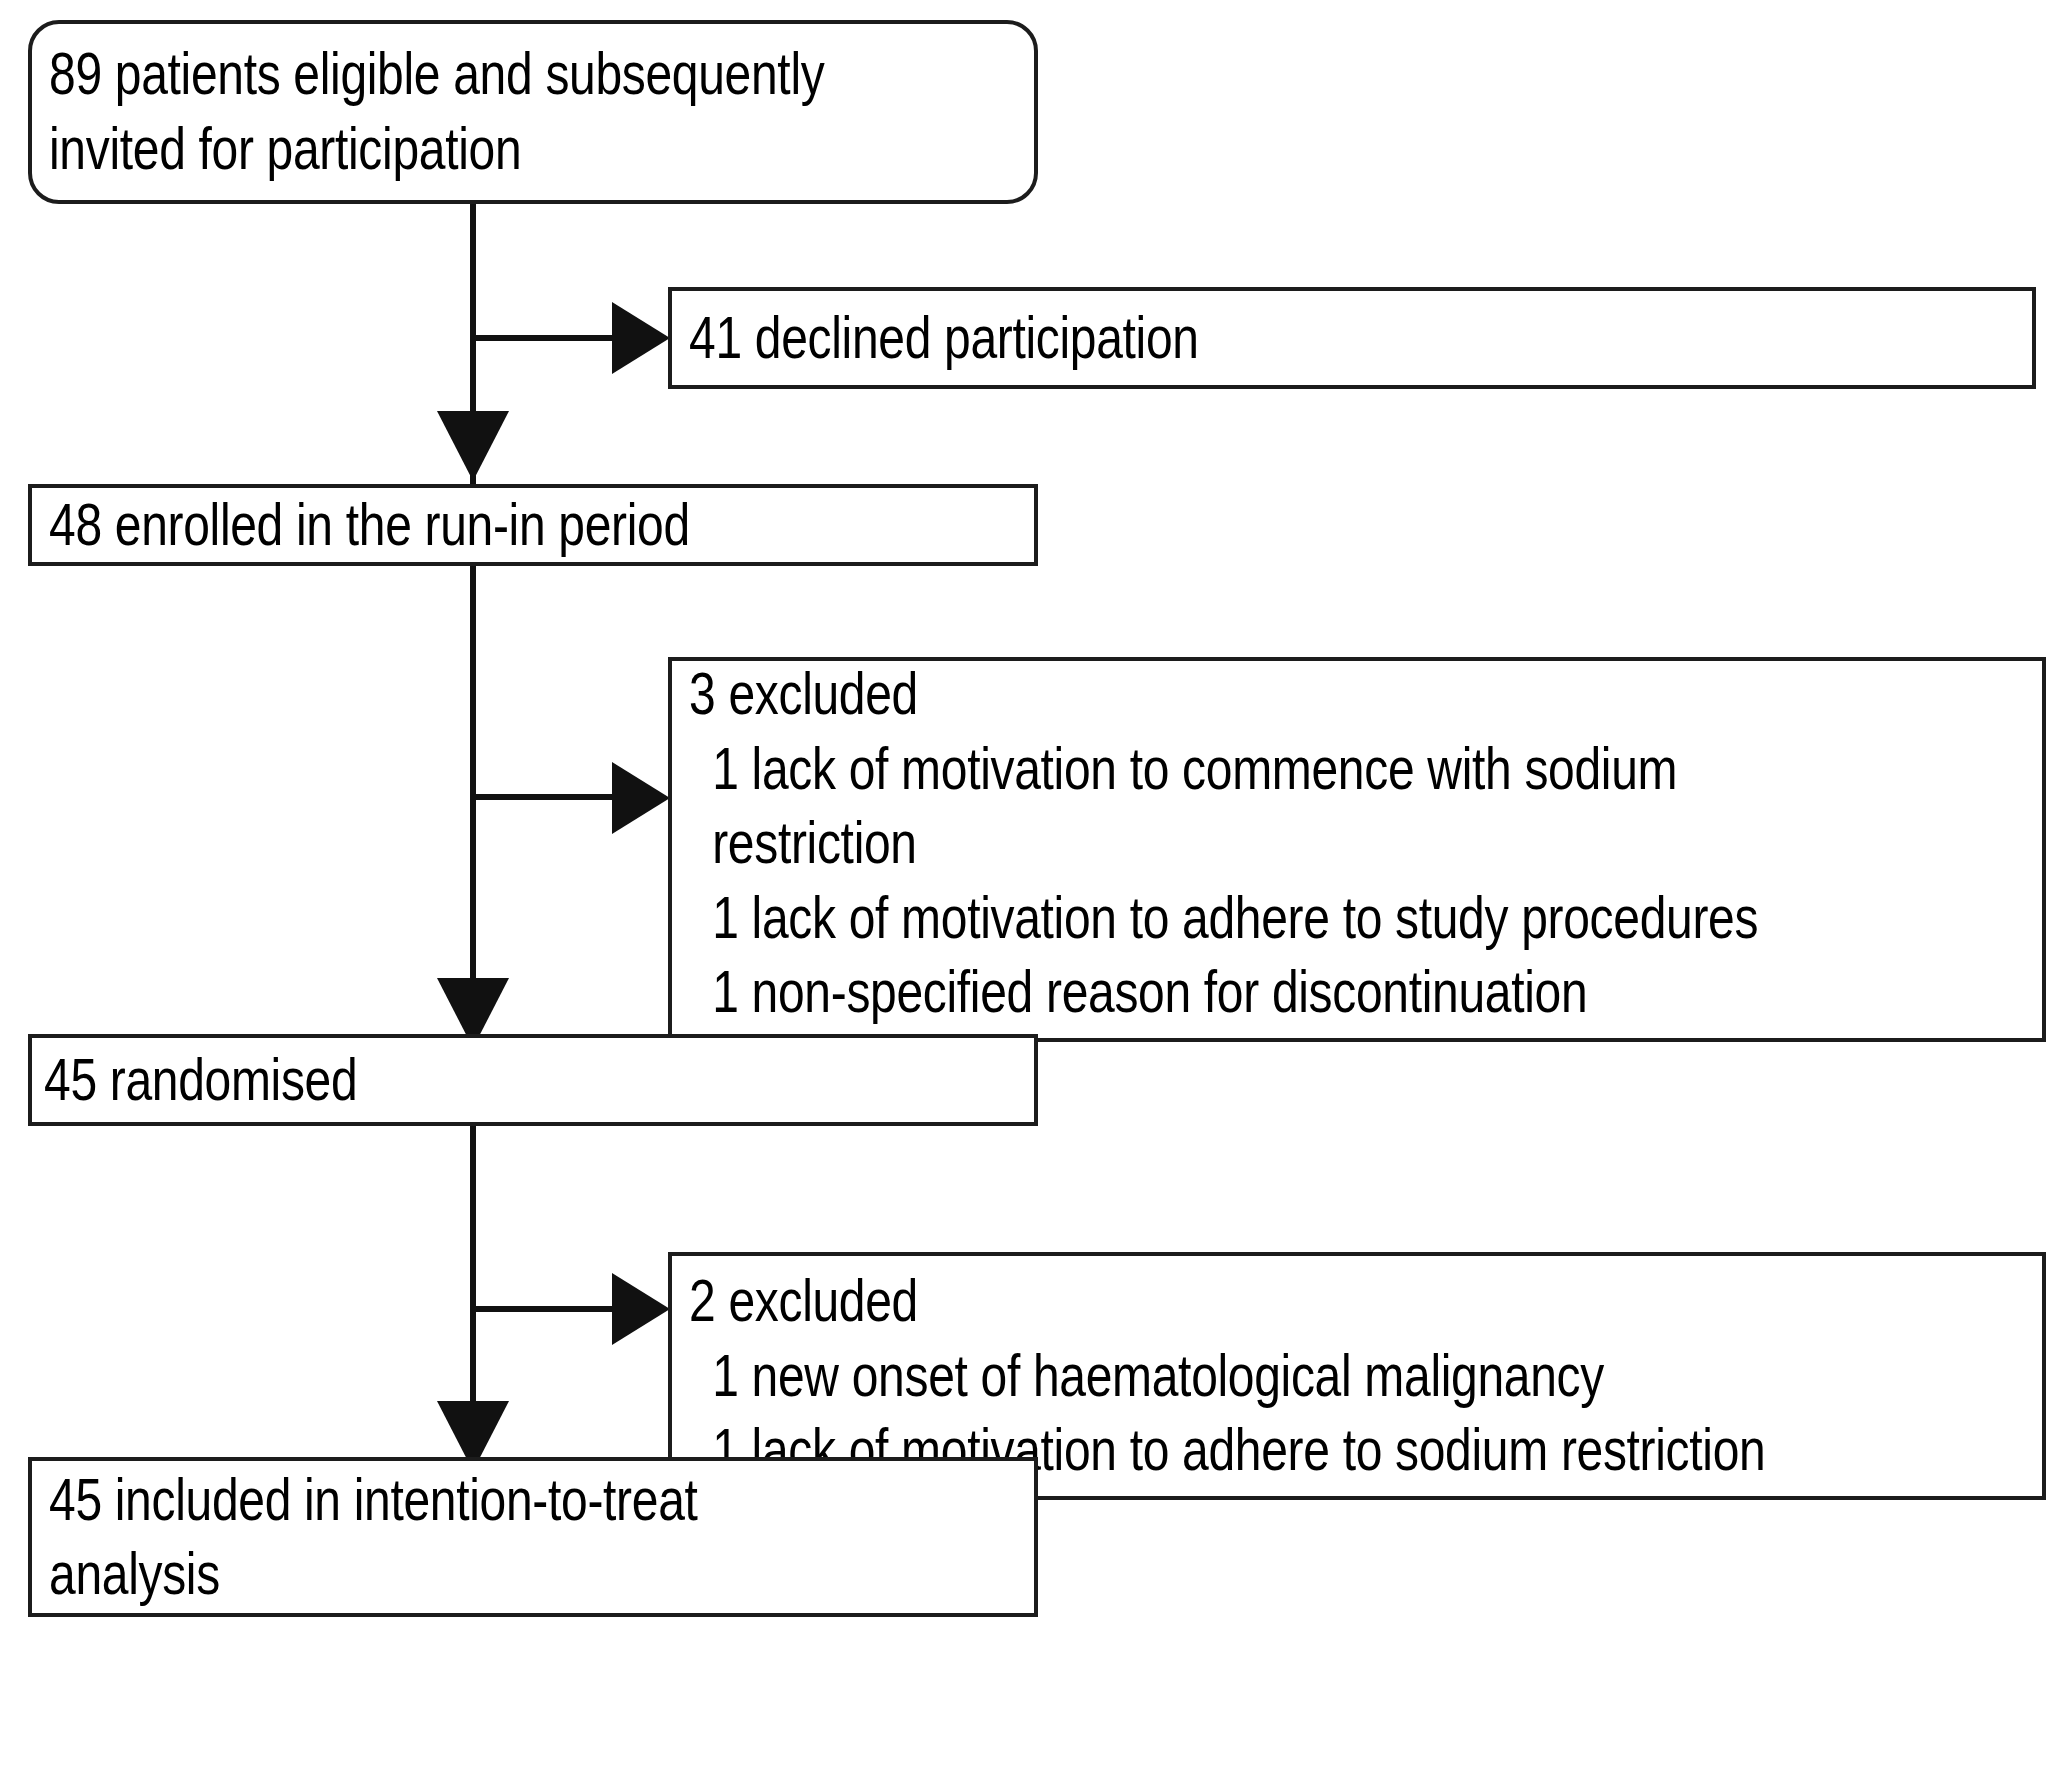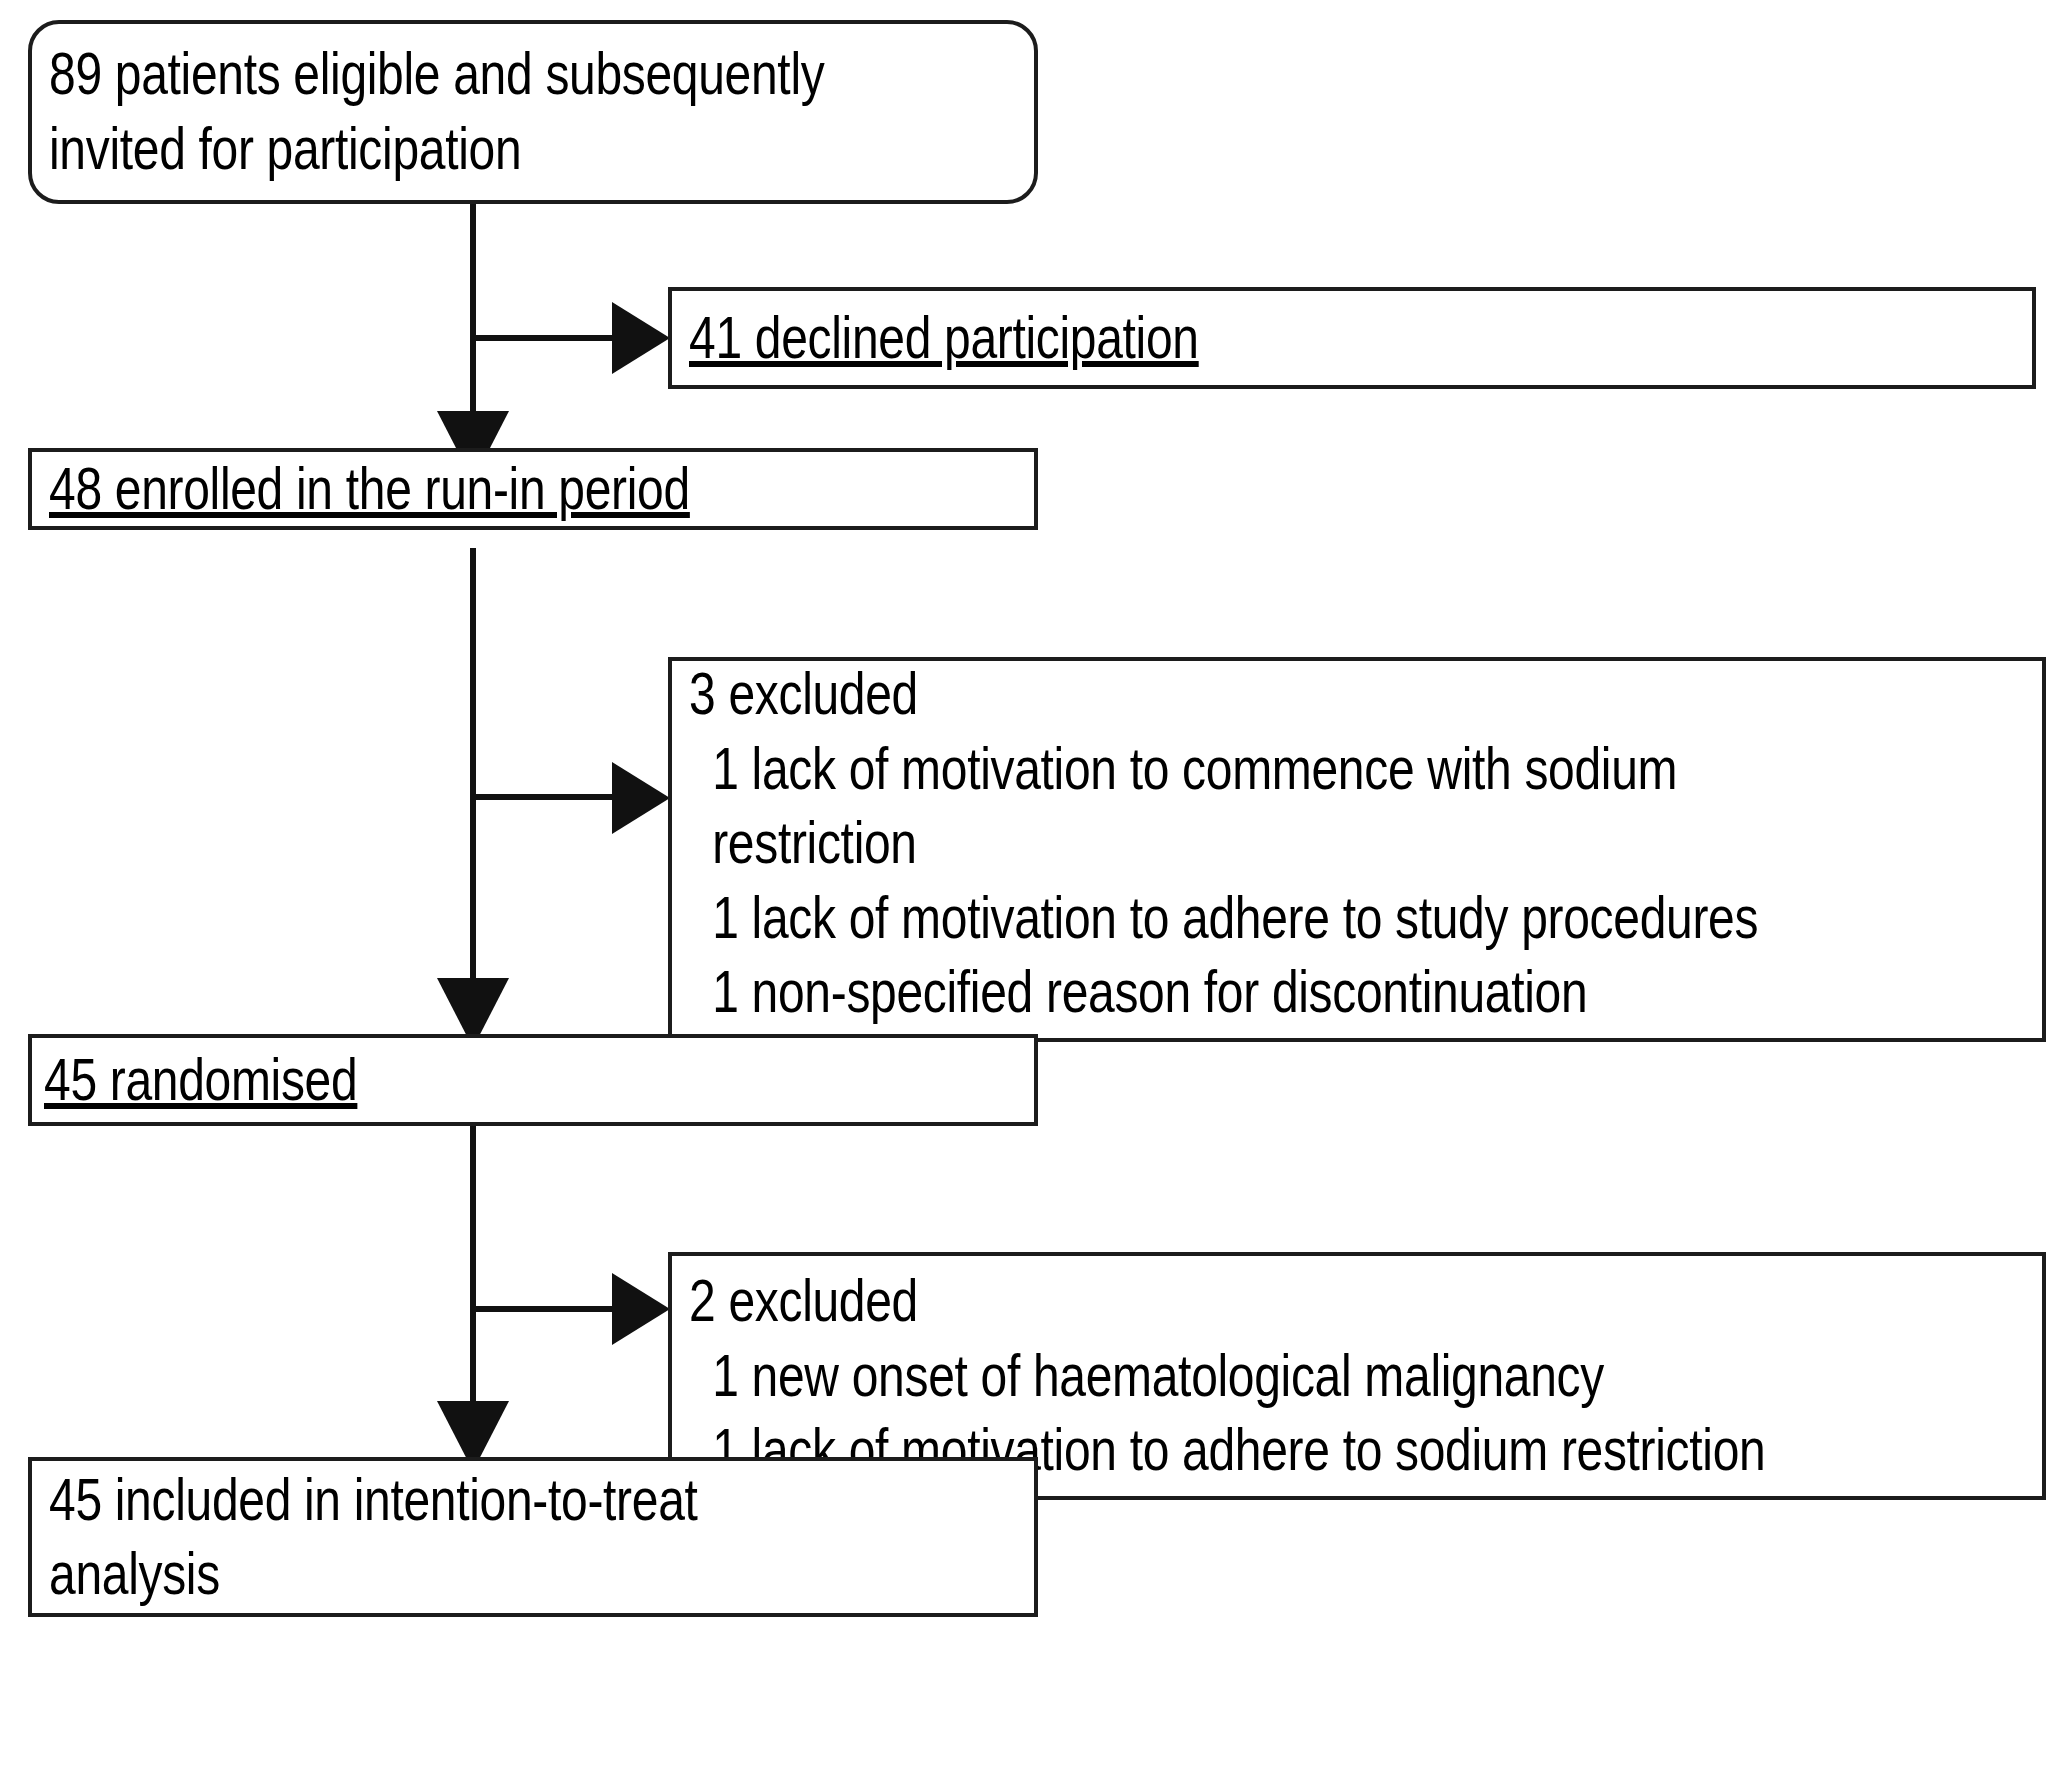--- a/index.html
+++ b/index.html
@@ -44,35 +44,34 @@
     transform-origin: left center;
     width: 125%;
   }
 
   .node .line.indent {
     padding-left: 29px;
   }
 
   
   #box-eligible  { left: 28px;  top: 19.7px;   width: 1010px; height: 184px; border-radius: 31px; }
-  #box-enrolled  { left: 28px;  top: 448px;  width: 1010px; height: 82px;  }
+  #box-enrolled  { left: 28px;  top: 484px;  width: 1010px; height: 82px;  }
   #box-random    { left: 28px;  top: 1034px; width: 1010px; height: 92px; padding-left: 12px; }
   #box-itt       { left: 28px;  top: 1457px; width: 1010px; height: 160px; }
 
   
   #box-declined  { left: 668px; top: 287px;  width: 1368px; height: 102px; }
   #box-excl3     { left: 668px; top: 657px;  width: 1378px; height: 385px; }
   #box-excl2     { left: 668px; top: 1252px; width: 1378px; height: 248px; }
 
   
   #box-enrolled, #box-random, #box-declined {
     display: flex;
     flex-direction: column;
     justify-content: center;
-    text-decoration: underline;
   }
   #box-eligible, #box-itt {
     display: flex;
     flex-direction: column;
     justify-content: center;
   }
   #box-excl3, #box-excl2 {
     display: flex;
     flex-direction: column;
     justify-content: flex-end;

